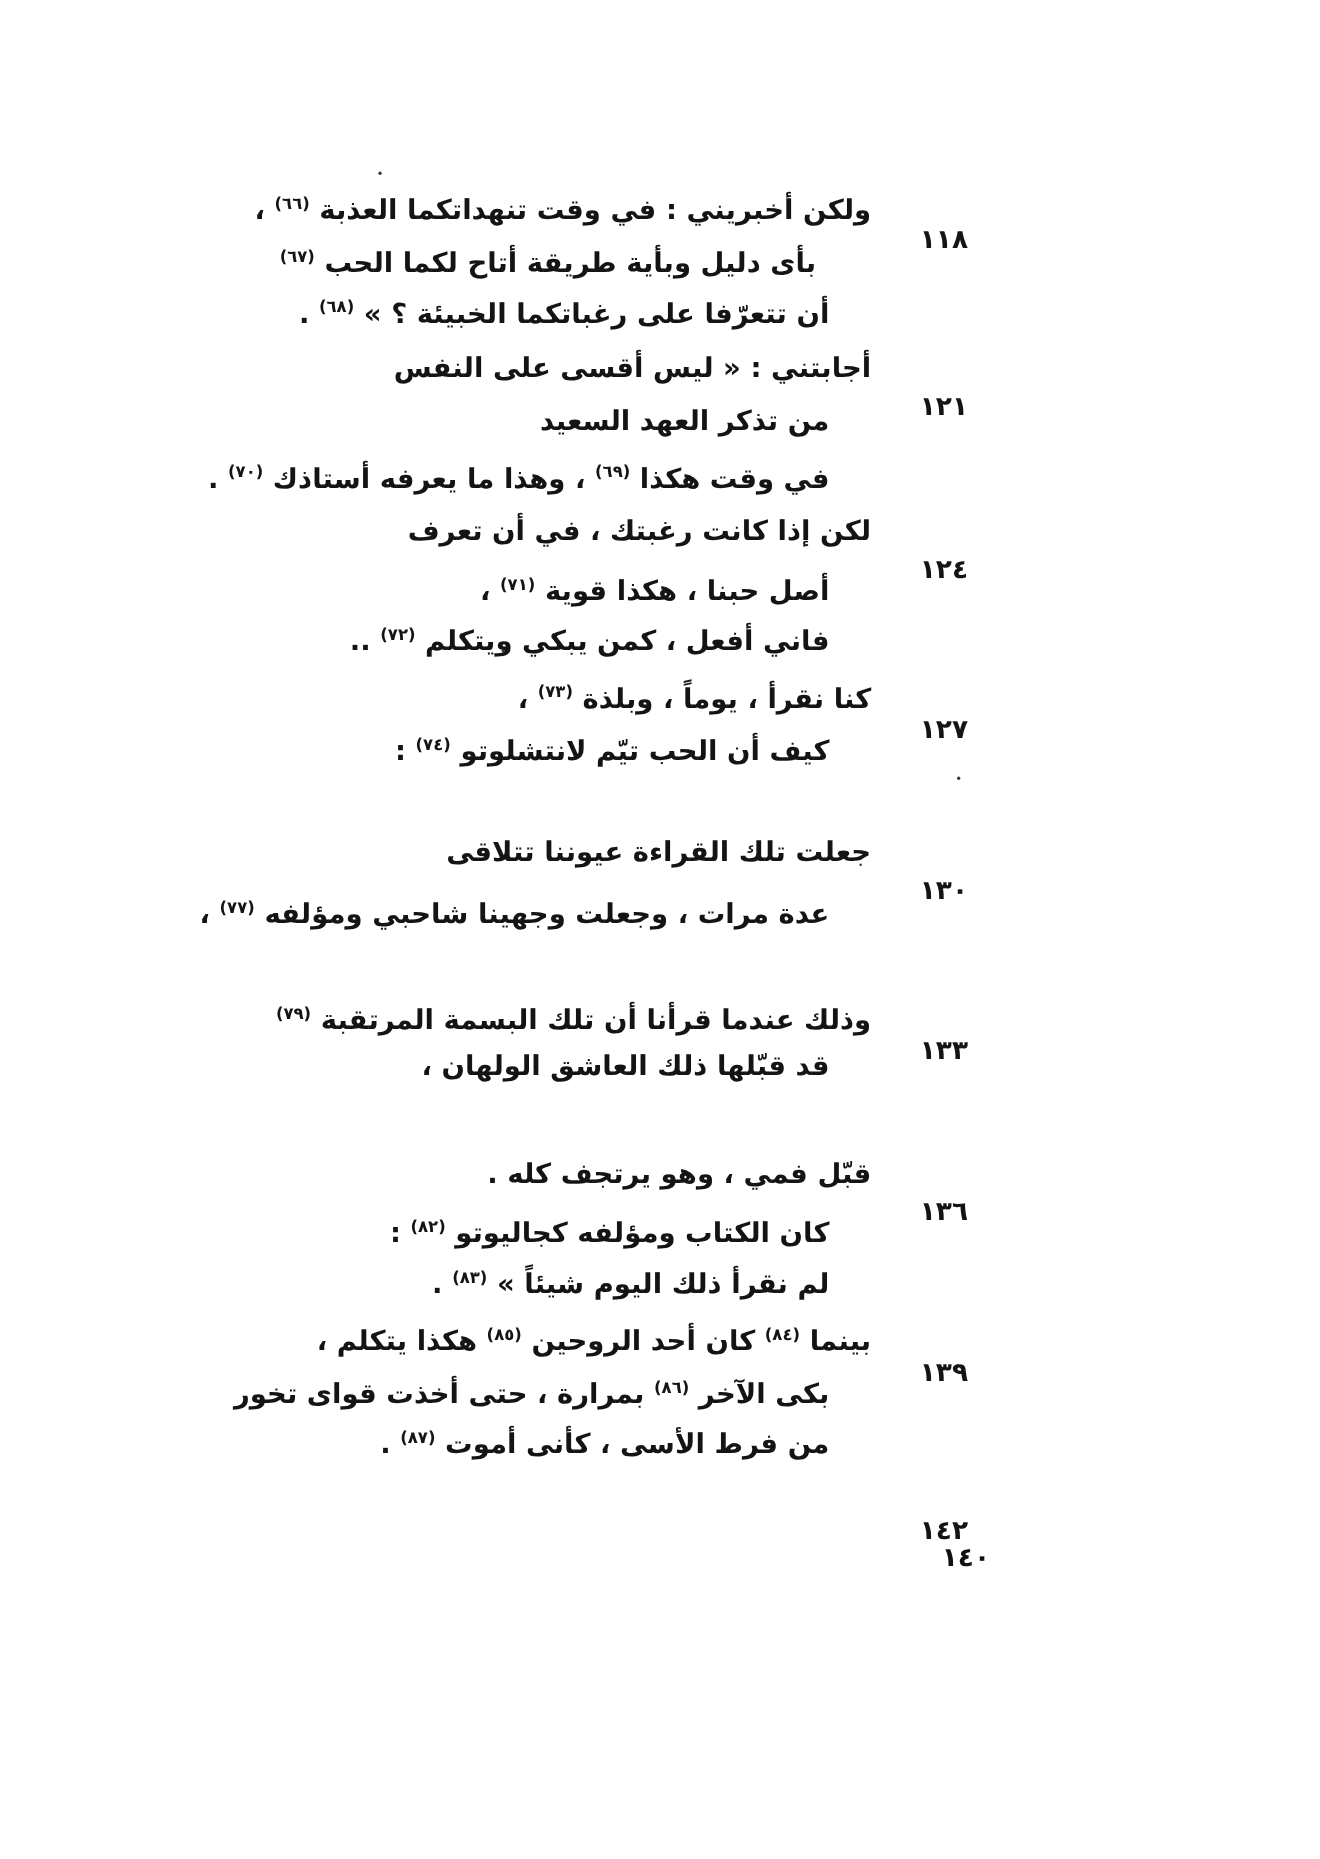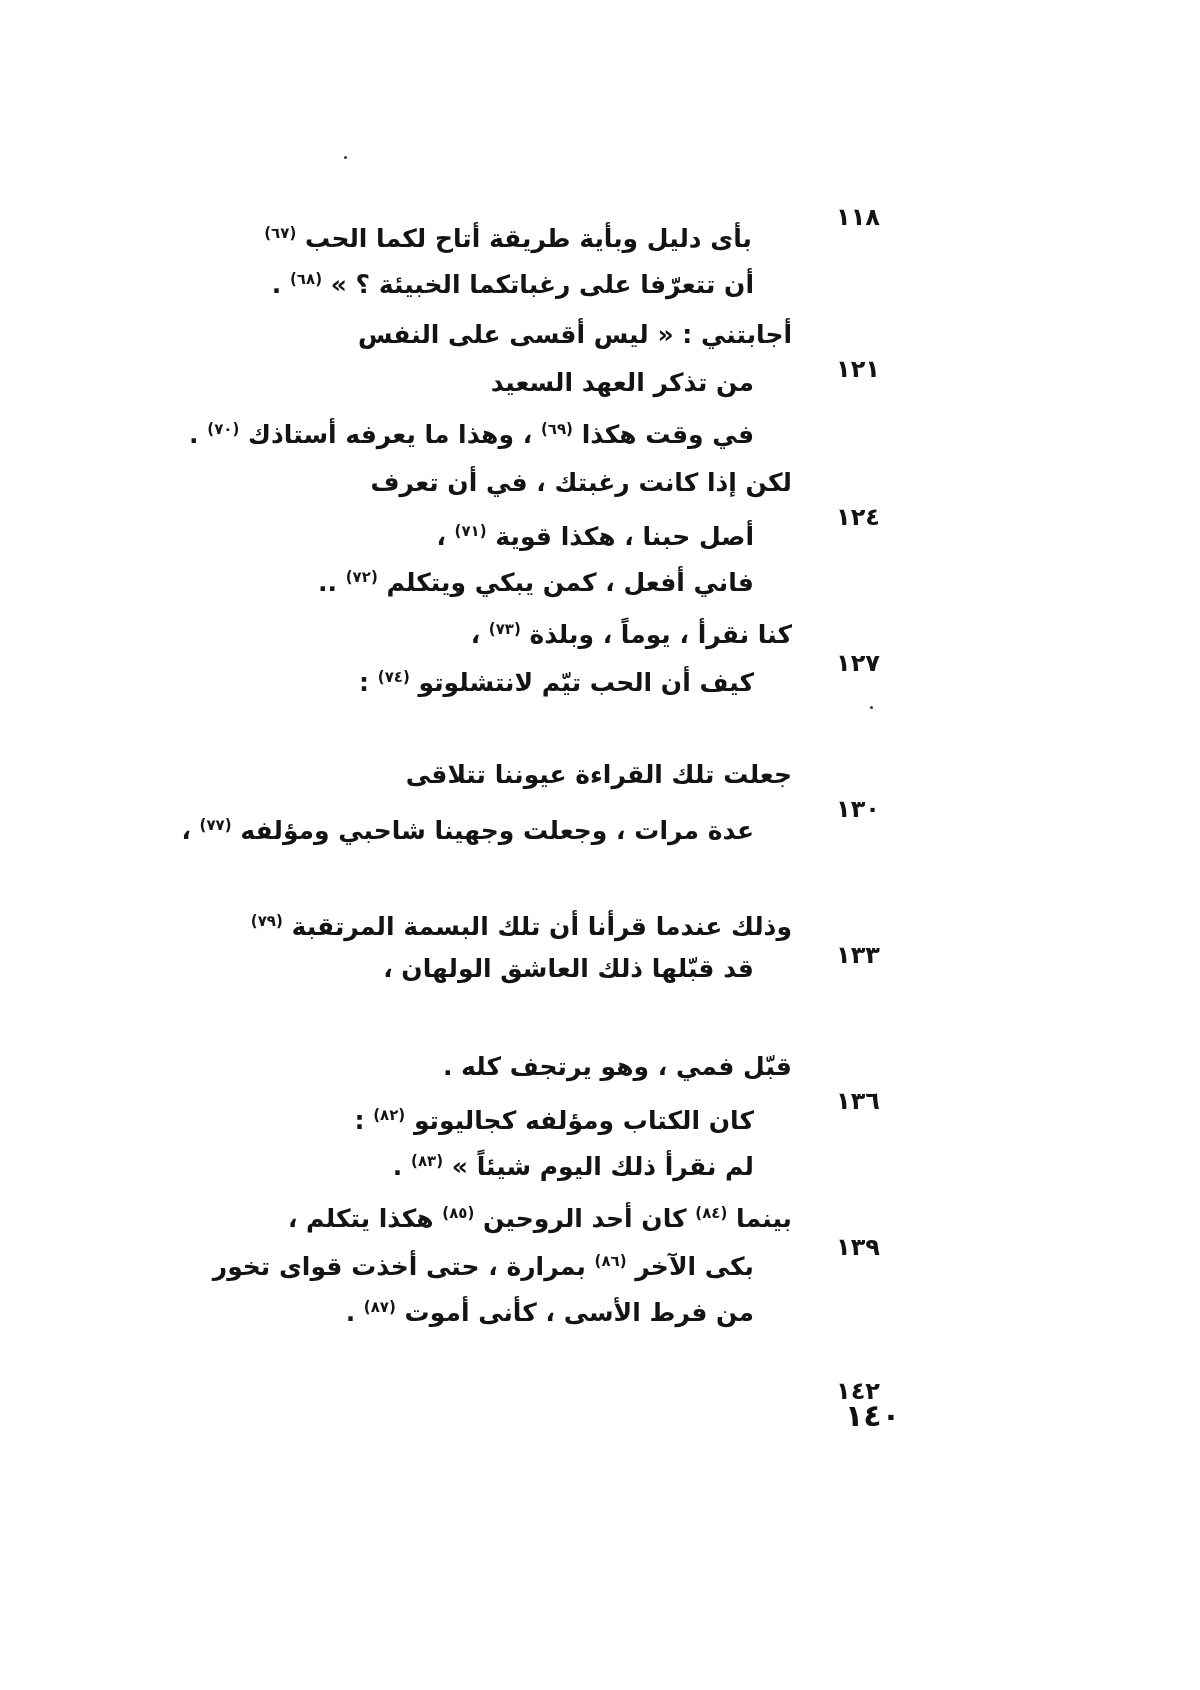--- a/index.html
+++ b/index.html
@@ -46,41 +46,46 @@
       margin-top: 28px;
     }
     .fn {
       font-size: 15px;
       vertical-align: super;
       font-weight: bold;
     }
     .page-number {
       position: absolute;
       font-family: "DejaVu Sans", sans-serif;
-      font-size: 30px;
+      font-size: 24px;
       font-weight: bold;
       line-height: 36px;
       right: 300px;
       top: 1398px;
       color: #111111;
     }
     .stray-dot {
       position: absolute;
       width: 3px; height: 3px;
       background: #333;
       border-radius: 50%;
     }
   </style>
 </head>
 <body>
 
 <div class="page">
 
   <div class="num" style="top:172px">١١٨</div>
-  <div class="line" style="top:216px; right:448px">
+  <div class="line" style="top:168px; right:408px">
+    <span>ولكن أخبريني : في وقت تنهداتكما العذبة</span>
+    <span class="fn">(٦٦)</span>
+    <span>،</span>
+  </div>
+  <div class="line" style="top:216px; right:458px">
     <span>بأى دليل وبأية طريقة أتاح لكما الحب</span>
     <span class="fn">(٦٧)</span>
   </div>
   <div class="line" style="top:262px; right:446px">
     <span>أن تتعرّفا على رغباتكما الخبيئة ؟ »</span>
     <span class="fn">(٦٨)</span>
     <span>.</span>
   </div>
 
   <div class="num" style="top:324px">١٢١</div>

